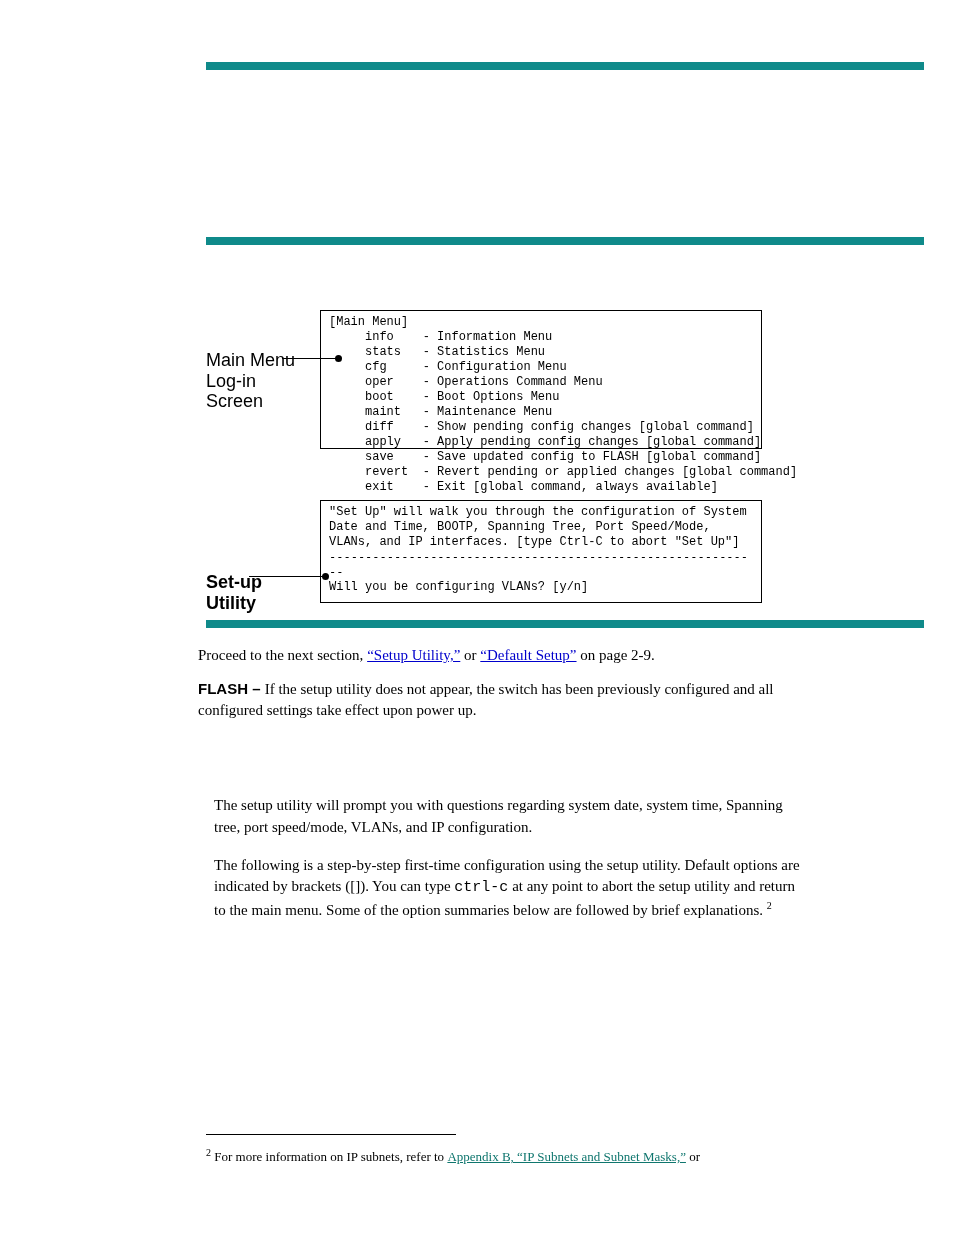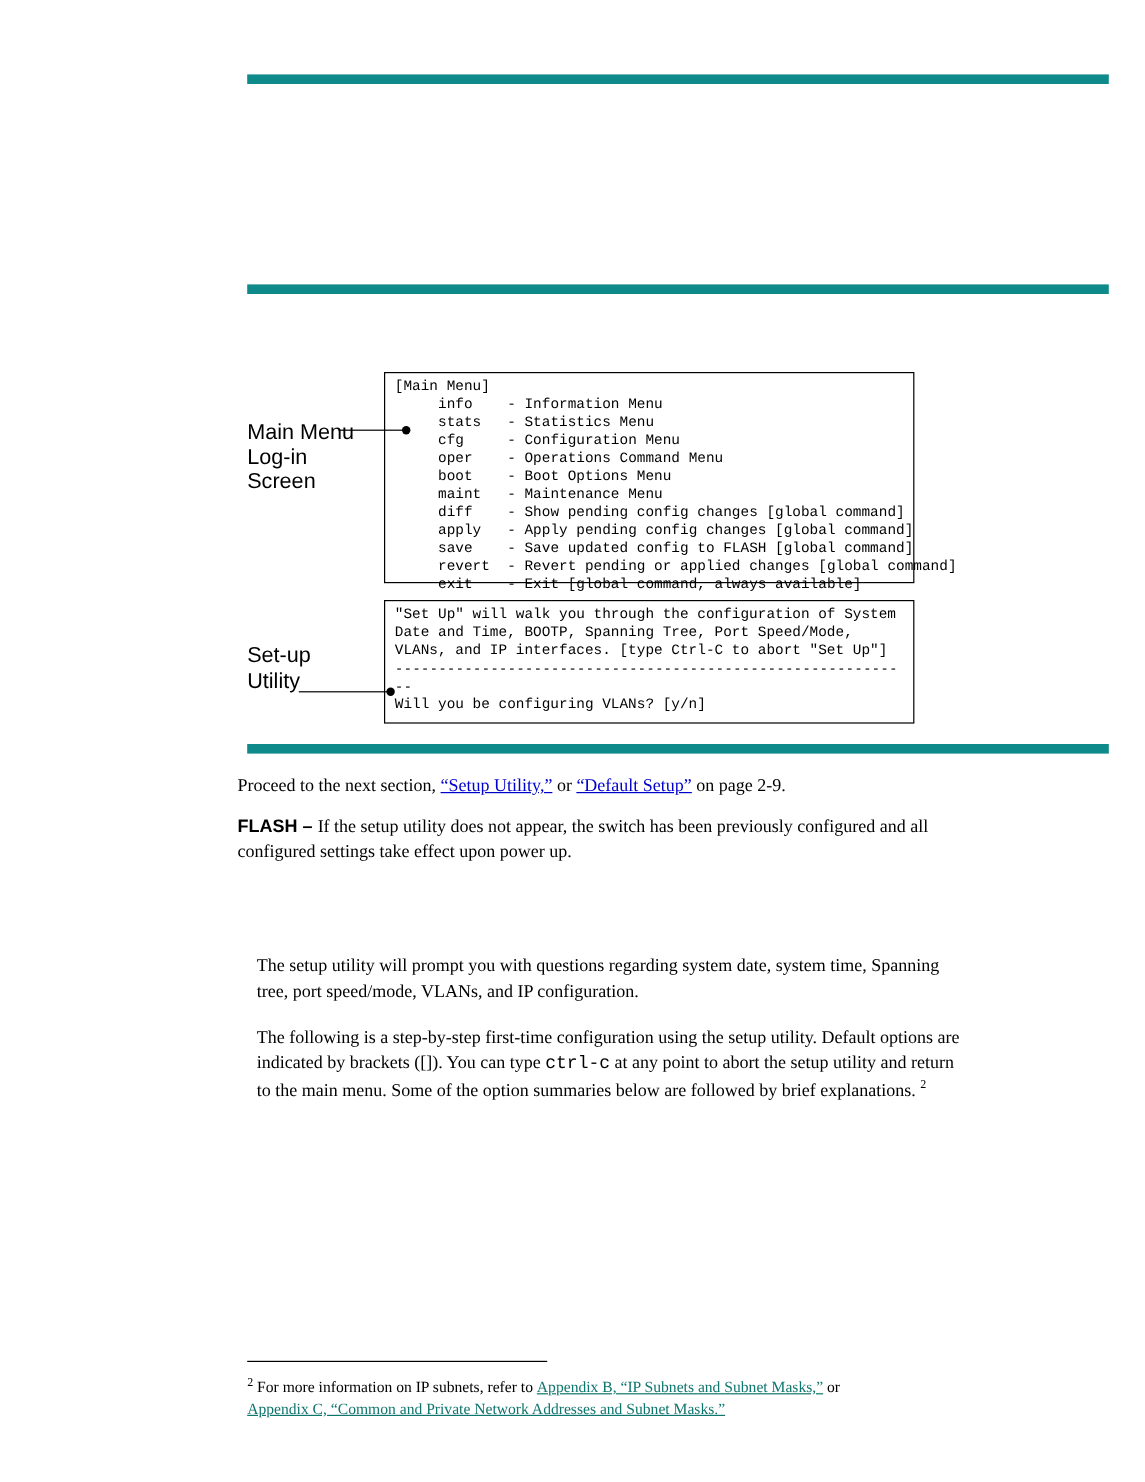--- a/index.html
+++ b/index.html
@@ -63,34 +63,34 @@
   .term {
     position: absolute;
     border: 1px solid #000;
     font-family: "Courier New", Courier, monospace;
     font-size: 12px;
     line-height: 1.25;
     white-space: pre;
     box-sizing: border-box;
     padding: 4px 8px;
   }
-  .term1 { left: 320px; top: 310px; width: 442px; height: 176px; }
+  .term1 { left: 320px; top: 310px; width: 442px; height: 139px; }
   .term2 { left: 320px; top: 500px; width: 442px; height: 103px; white-space: normal; }
   .term2 .divider-line { font-family: monospace; letter-spacing: 0; }
   .term2 .p { margin: 0; }
 
   
   .callout {
     position: absolute;
     font-family: Arial, Helvetica, sans-serif;
     font-size: 18px;
     line-height: 1.15;
   }
   .callout1 { left: 206px; top: 350px; }
-  .callout2 { left: 206px; top: 536px; }
+  .callout2 { left: 206px; top: 572px; font-weight: bold; }
 
   
   .lead {
     position: absolute;
     height: 1px;
     background: #000;
   }
   .lead::after {
     content: "";
     position: absolute;
@@ -247,19 +247,18 @@
       <sup style="font-size:10px;vertical-align:super;">2</sup>
     </p>
   </div>
 
   <div class="fn-rule"></div>
   <div class="fn">
     <sup>2</sup>
     <span>For more information on IP subnets, refer to </span>
     <span class="link">Appendix B, “IP Subnets and Subnet Masks,”</span>
     <span> or </span><br>
-    <span class="link">Appendix C, “Common and Private Network Addresses and Subnet Masks.”</span>
   </div>
 
   <div class="page-no faint">2-6</div>
   <div class="footer-left faint">Using the Command Line Interface</div>
 
 </div>
 
 </body></html>

